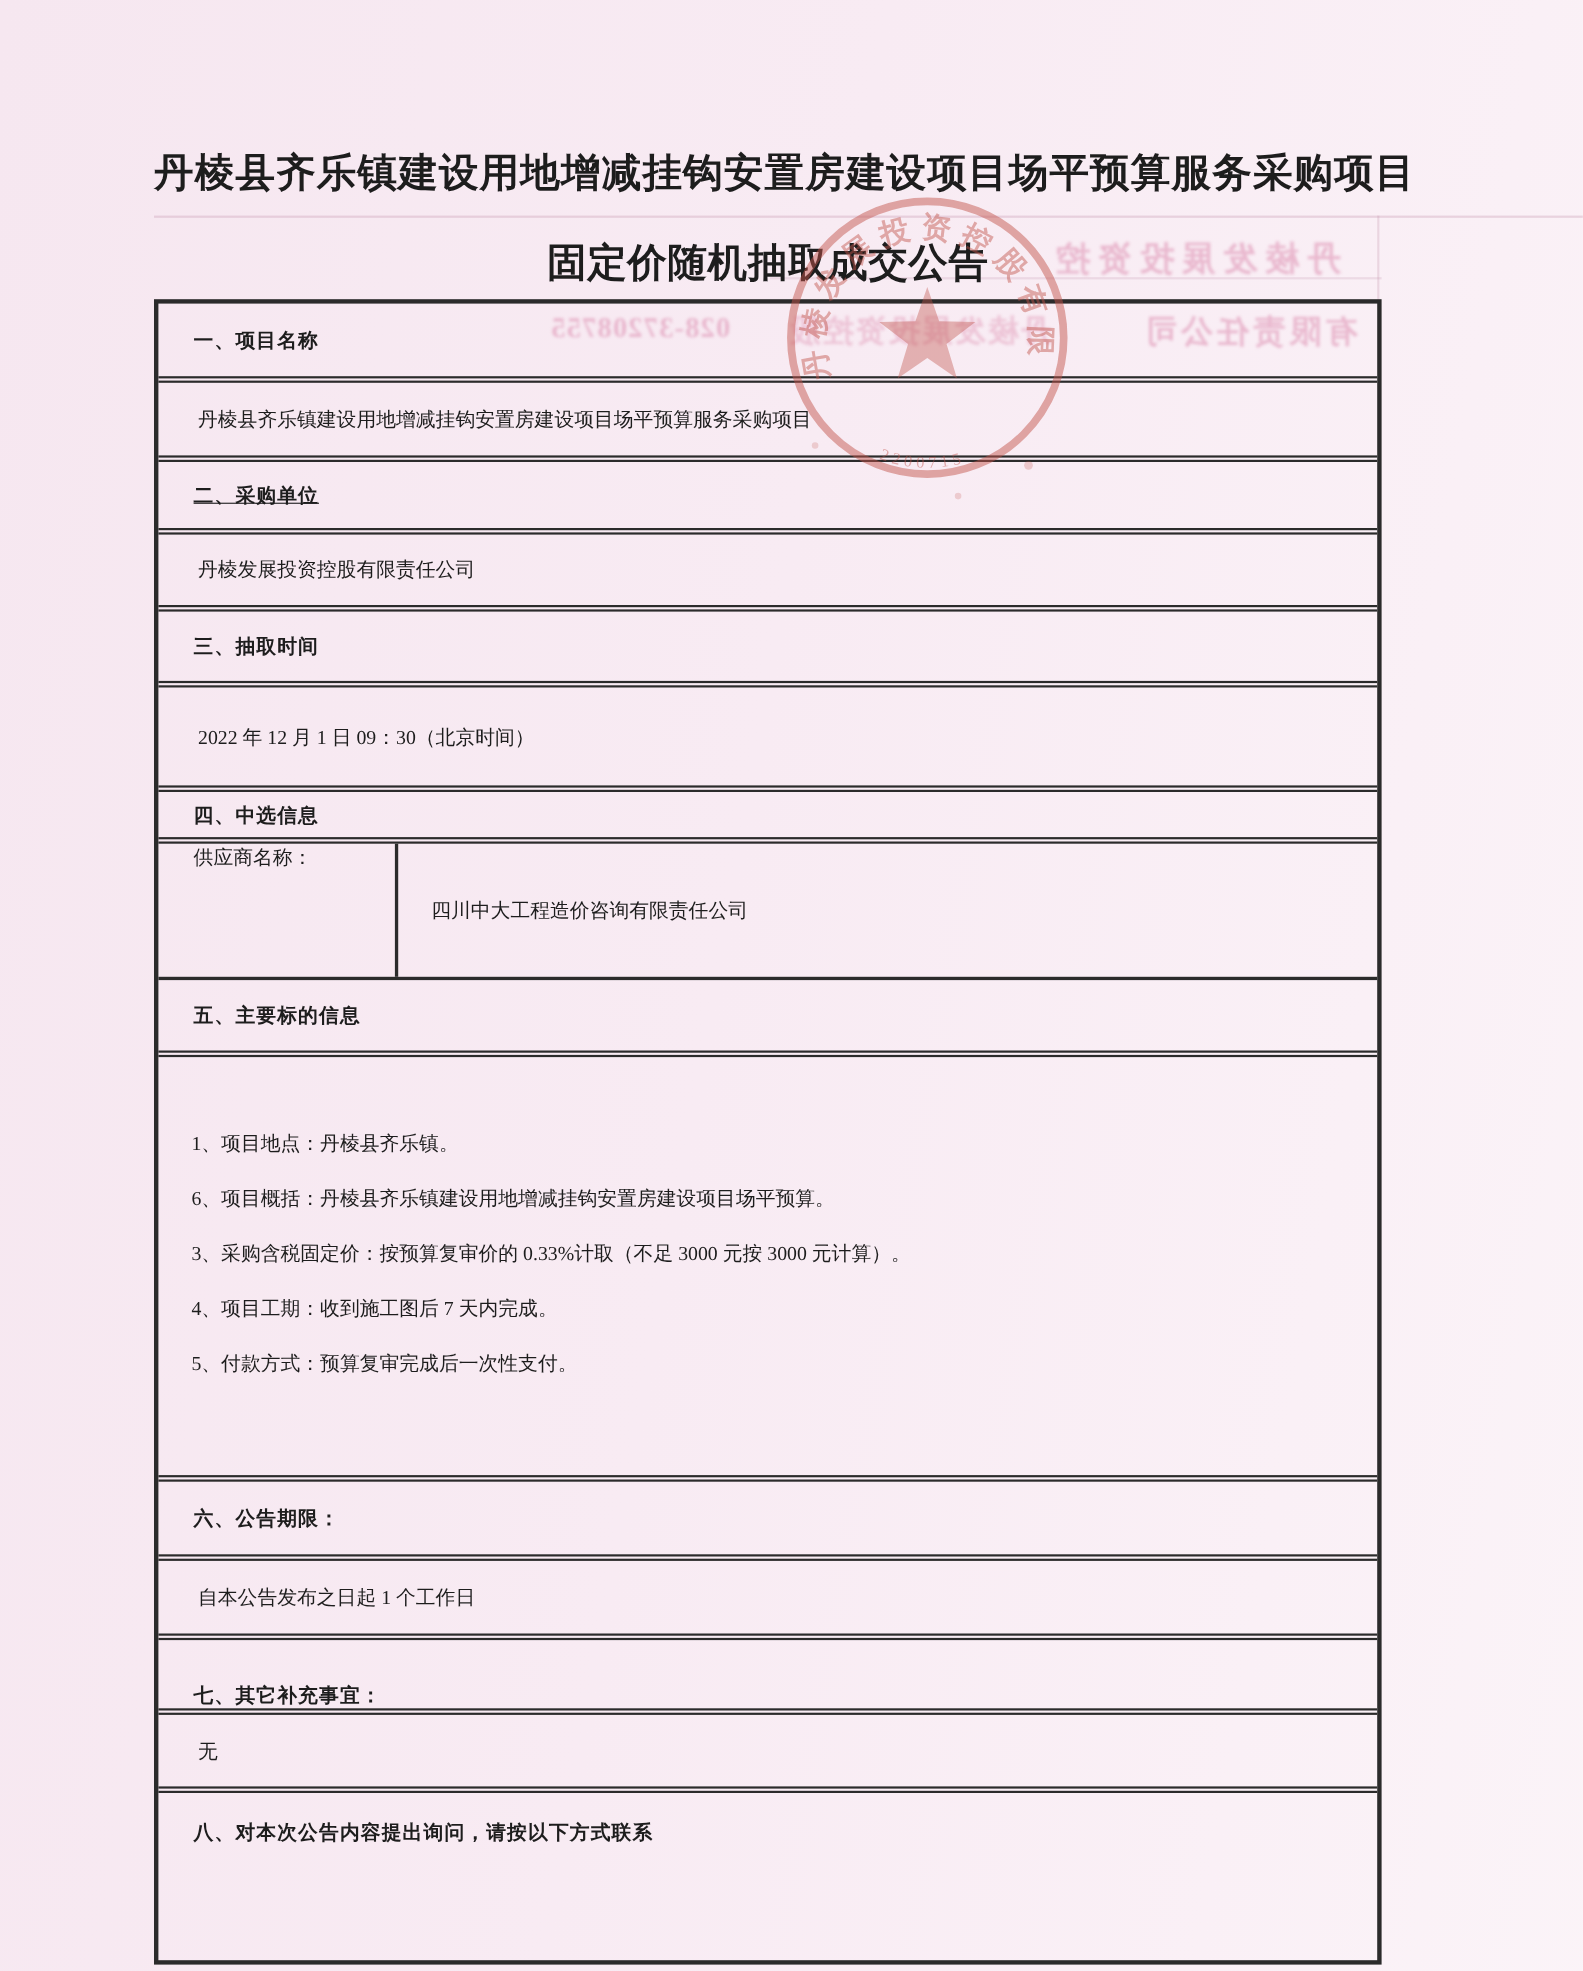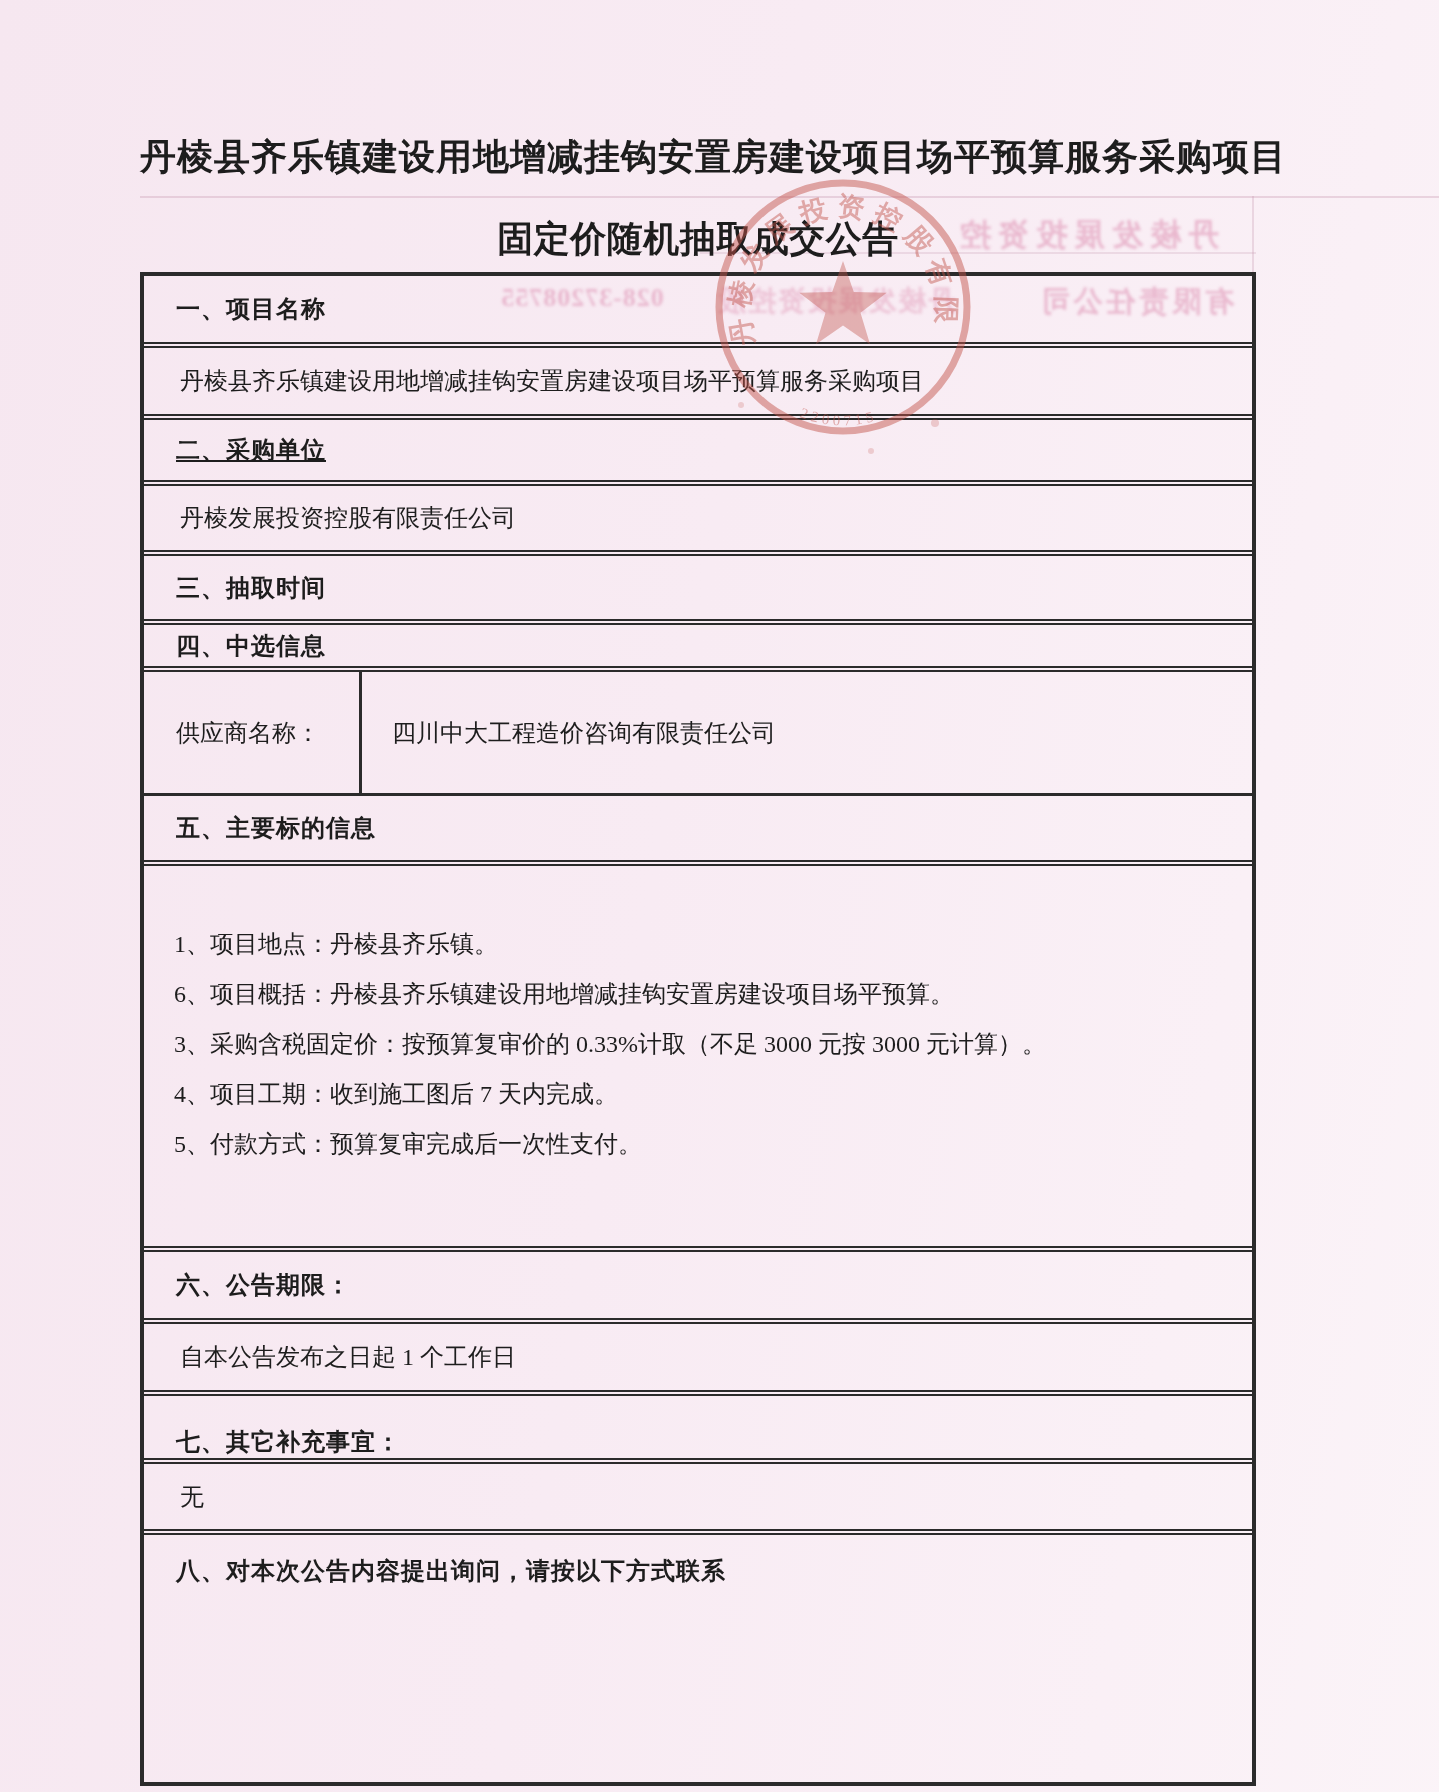--- a/index.html
+++ b/index.html
@@ -35,34 +35,34 @@
   .title-line2{margin-top:34px;letter-spacing:0.5px;text-align:center;}
   
   .seal{
     position:absolute;left:683px;top:147px;width:320px;height:320px;
     z-index:5;opacity:.88;filter:blur(.6px);pointer-events:none;
   }
   
   .doc-table{
     position:absolute;left:140px;top:272px;width:1116px;height:1514px;
     border:4px solid #2b2b2b;box-sizing:border-box;z-index:2;
-    font-size:24px;
+    font-size:18px;
   }
   .tr{
     box-sizing:border-box;display:flex;align-items:center;
     border-bottom:6px double #2b2b2b;
   }
   .tr.sep-thin{border-bottom:3px solid #2b2b2b;}
   .tr.last{border-bottom:none;}
   .tr.header{font-weight:bold;letter-spacing:1px;padding-left:32px;}
   .tr.content{padding-left:36px;}
   .tr.pair{padding:0;align-items:stretch;}
   .cell-label{
     width:218px;box-sizing:border-box;border-right:3px solid #2b2b2b;
-    display:flex;align-items:center;padding-left:32px;flex:none;
+    display:flex;align-items:flex-start;padding-left:32px;flex:none;
   }
   .cell-value{flex:1;display:flex;align-items:center;padding-left:30px;}
   .tr.listcell{display:block;padding:64px 36px 0 30px;}
   .listcell p{margin:0 0 21px 0;line-height:29px;white-space:nowrap;}
   .nowrap{white-space:nowrap;}
 </style>
 </head>
 <body>
 
 <div class="page">
@@ -107,20 +107,23 @@
       </div>
     <div class="tr header" style="height:66px;text-decoration:underline;">
         <span class="nowrap">二、采购单位</span>
       </div>
     <div class="tr content" style="height:70px;">
         <span class="nowrap">丹棱发展投资控股有限责任公司</span>
       </div>
     <div class="tr header" style="height:69px;">
         <span class="nowrap">三、抽取时间</span>
       </div>
+    <div class="tr content" style="height:95px;">
+        <span class="nowrap">2022 年 12 月 1 日 09：30（北京时间）</span>
+      </div>
     <div class="tr header" style="height:47px;">
         <span class="nowrap">四、中选信息</span>
       </div>
     <div class="tr pair sep-thin" style="height:124px;">
       <div class="cell-label">
           <span class="nowrap">供应商名称：</span>
         </div>
       <div class="cell-value">
           <span class="nowrap">四川中大工程造价咨询有限责任公司</span>
         </div>

